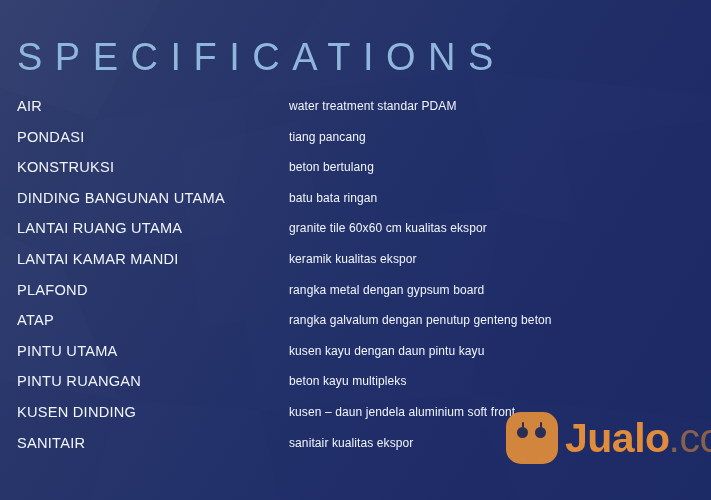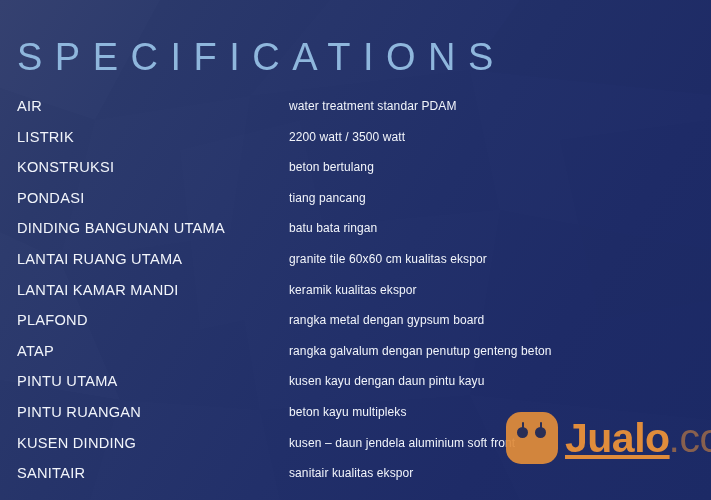--- a/index.html
+++ b/index.html
@@ -119,21 +119,20 @@
   .wm-stem.left  { left: 15.5px; }
   .wm-stem.right { left: 33.5px; }
 
   .wm-word {
     margin-left: 7px;
     font-size: 41px;
     line-height: 41px;
     font-weight: 700;
     letter-spacing: -0.5px;
     color: #e08c3b;
-    text-decoration: underline;
   }
   .wm-tld {
     font-size: 41px;
     line-height: 41px;
     font-weight: 400;
     letter-spacing: -0.5px;
     color: rgba(224, 140, 59, 0.55);
     margin-left: -1px;
   }
 </style>
@@ -171,33 +170,29 @@
 
     <h1 class="page-title">SPECIFICATIONS</h1>
 
     <div class="spec-table">
 
       <div class="spec-row">
         <span class="spec-label">AIR</span>
         <span class="spec-value">water treatment standar PDAM</span>
       </div>
 
-      <div class="spec-row">
-        <span class="spec-label">LISTRIK</span>
-        <span class="spec-value">2200 watt / 3500 watt</span>
+
+      <div class="spec-row">
+        <span class="spec-label">PONDASI</span>
+        <span class="spec-value">tiang pancang</span>
       </div>
 
       <div class="spec-row">
         <span class="spec-label">KONSTRUKSI</span>
         <span class="spec-value">beton bertulang</span>
-      </div>
-
-      <div class="spec-row">
-        <span class="spec-label">PONDASI</span>
-        <span class="spec-value">tiang pancang</span>
       </div>
 
       <div class="spec-row">
         <span class="spec-label">DINDING BANGUNAN UTAMA</span>
         <span class="spec-value">batu bata ringan</span>
       </div>
 
       <div class="spec-row">
         <span class="spec-label">LANTAI RUANG UTAMA</span>
         <span class="spec-value">granite tile 60x60 cm kualitas ekspor</span>

